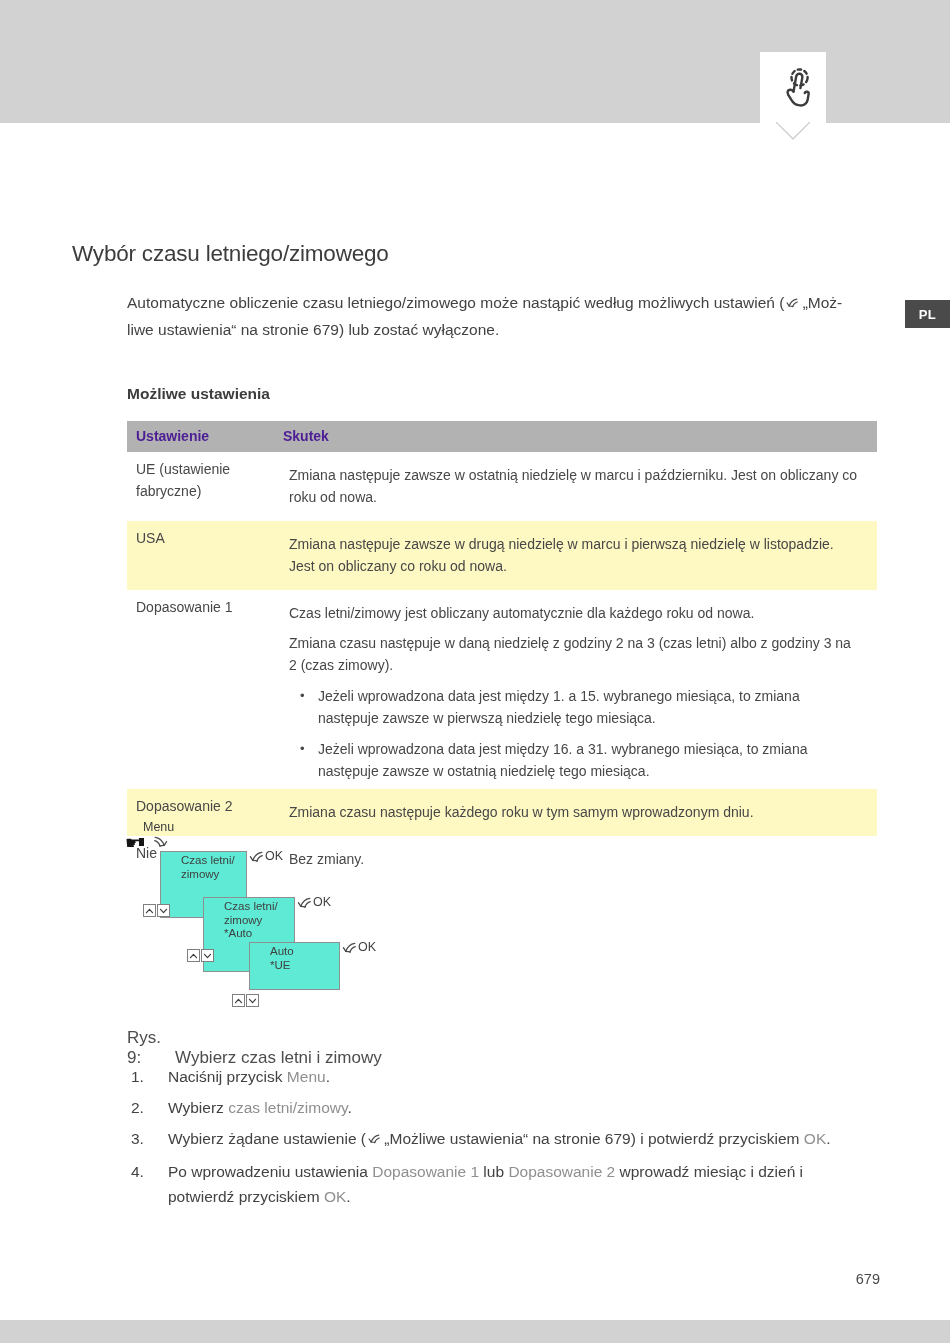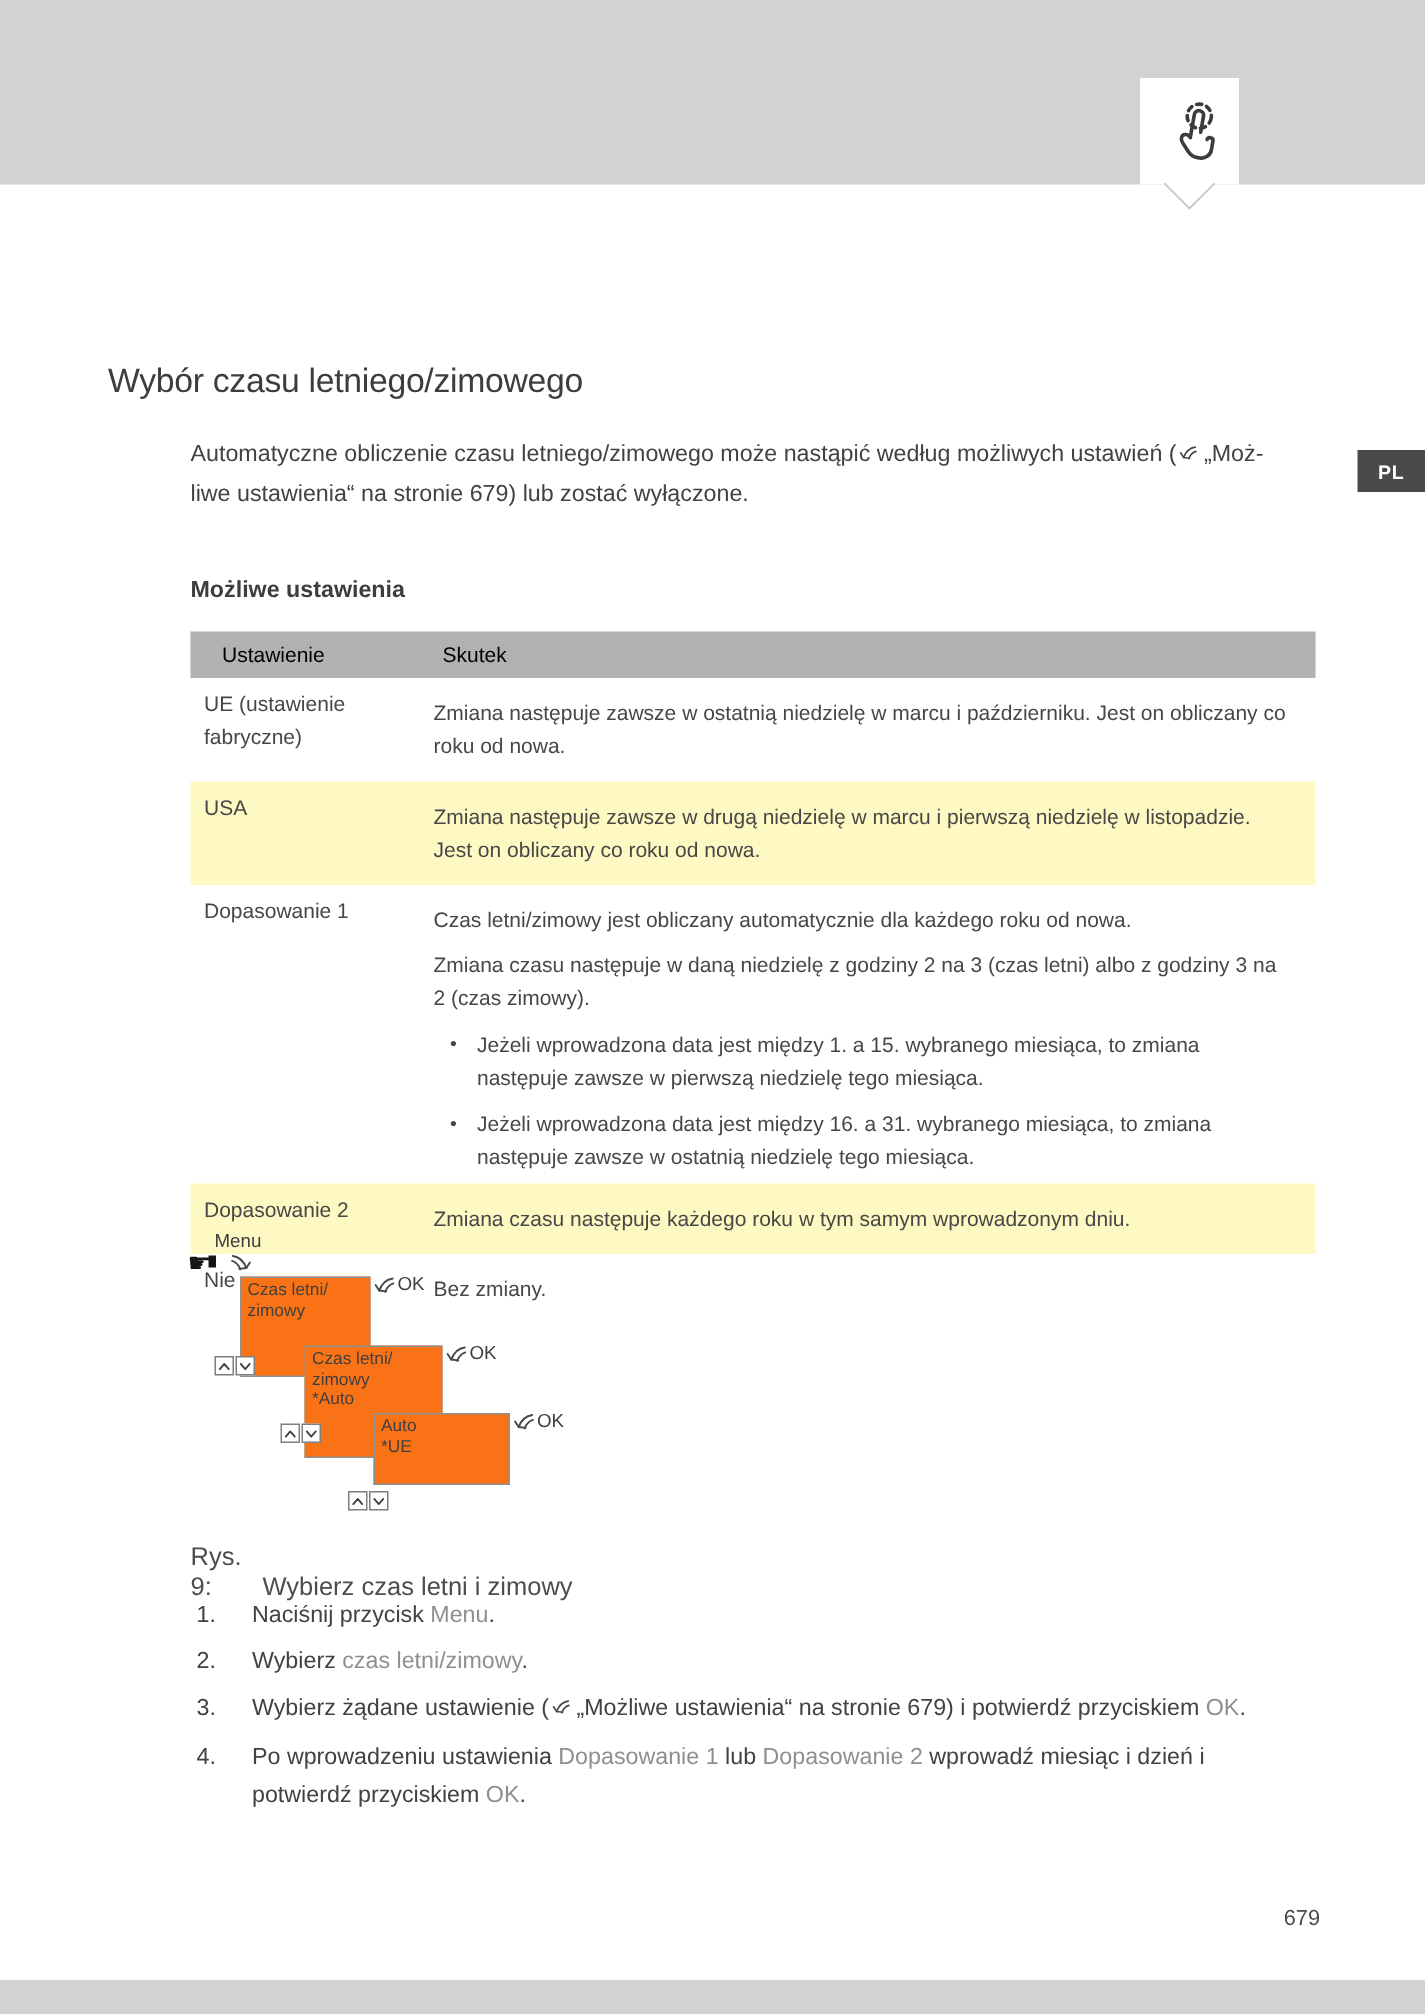--- a/index.html
+++ b/index.html
@@ -23,39 +23,39 @@
 
   .title{position:absolute;left:72px;top:241px;font-size:22.5px;color:#3d3d3d;letter-spacing:-0.2px;}
 
   .intro{position:absolute;left:127px;top:290px;width:790px;font-size:15.5px;line-height:25px;color:#424242;}
   .intro .line{white-space:nowrap;}
 
   .sec-heading{position:absolute;left:127px;top:385px;font-size:15.5px;font-weight:bold;color:#3d3d3d;}
 
   
   .settings-table{position:absolute;left:127px;top:421px;width:750px;font-size:14px;line-height:22px;}
-  .t-header{display:grid;grid-template-columns:156px 1fr;background:#b2b2b2;font-weight:normal;color:#000000;padding-left:12px;}
+  .t-header{display:grid;grid-template-columns:156px 1fr;background:#b2b2b2;font-weight:bold;color:#4c1d95;}
   .t-header div{padding:4px 0 5px 9px;}
   .t-header div:last-child{padding-left:0;}
   .t-row{display:grid;grid-template-columns:156px 1fr;}
   .t-row.shaded{background:#fef9c3;}
   .cell-setting{padding:6px 8px 6px 9px;}
   .cell-effect{padding:6px 10px 7px 0;}
   .eff-p{margin:6px;}
   .eff-p + .eff-p{margin-top:8px;}
   .bullet{display:grid;grid-template-columns:18px 1fr;margin:9px 10px 0 17px;}
   .bullet .dot{font-size:13px;}
 
   
   .diagram{position:absolute;left:127px;top:820px;width:300px;height:200px;font-size:11.5px;color:#3f3f3f;}
   .menu-label{position:absolute;left:16px;top:0px;font-size:12.5px;}
   .hand{position:absolute;left:-2px;top:12px;font-size:18px;color:#161616;}
   .hand-btn{display:inline-block;width:5px;height:8px;background:#161616;margin-left:-2px;vertical-align:3px;}
-  .dbox{position:absolute;background:#f97316;border:1.3px solid #8f8f8f;box-sizing:border-box;
-        padding:2px 0 0 4px;line-height:13.5px;}
+  .dbox{position:absolute;background:#5eead4;border:1.3px solid #8f8f8f;box-sizing:border-box;
+        padding:2px 0 0 20px;line-height:13.5px;}
   .ok-group{position:absolute;display:flex;align-items:flex-start;}
   .ok-label{font-size:12.5px;margin-left:2px;margin-top:-2px;}
   .pa{width:16px;height:14px;}
   .pa path{stroke:#4a4a4a;stroke-width:1.3;fill:none;stroke-linecap:round;}
   .pa.flip{transform:scaleX(-1);}
   .entry-arrow{position:absolute;left:27px;top:16px;z-index:6;}
   .ud-pair{position:absolute;display:flex;gap:1px;z-index:10;}
   .udbtn{width:13px;height:13px;border:1px solid #7f7f7f;background:#fff;box-sizing:border-box;
          display:flex;align-items:center;justify-content:center;}
   .udbtn svg{width:9px;height:6px;}

